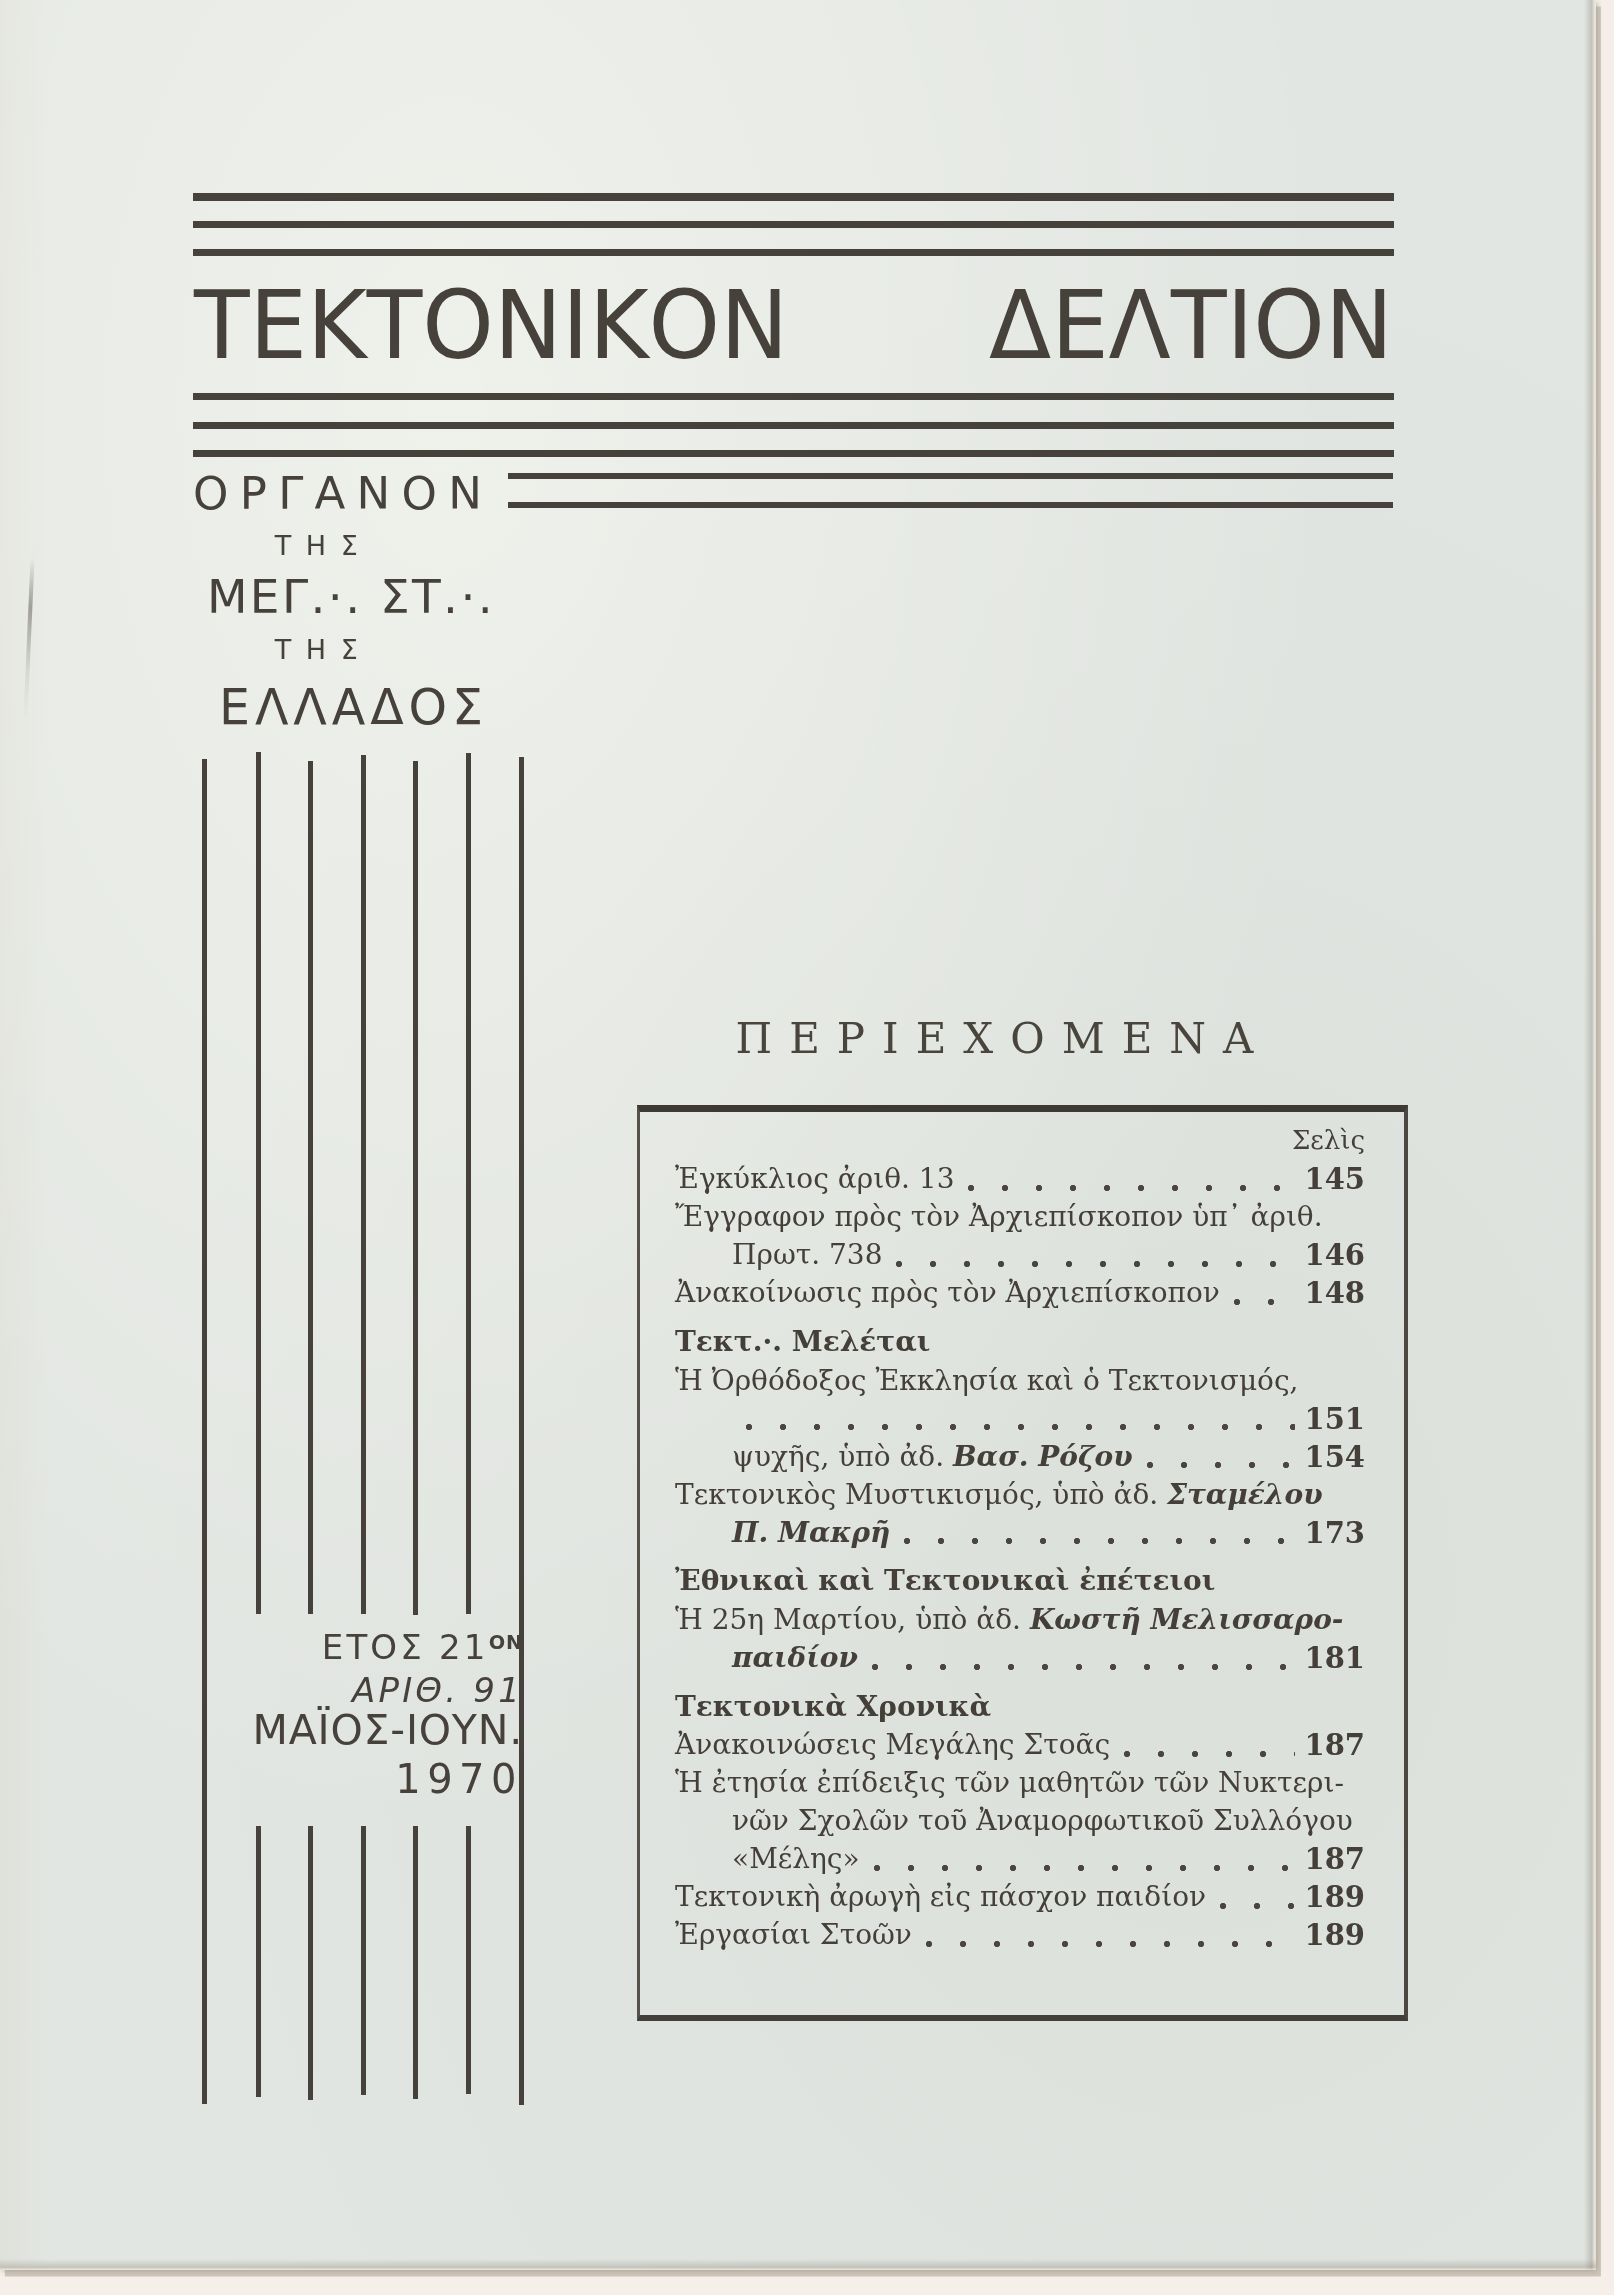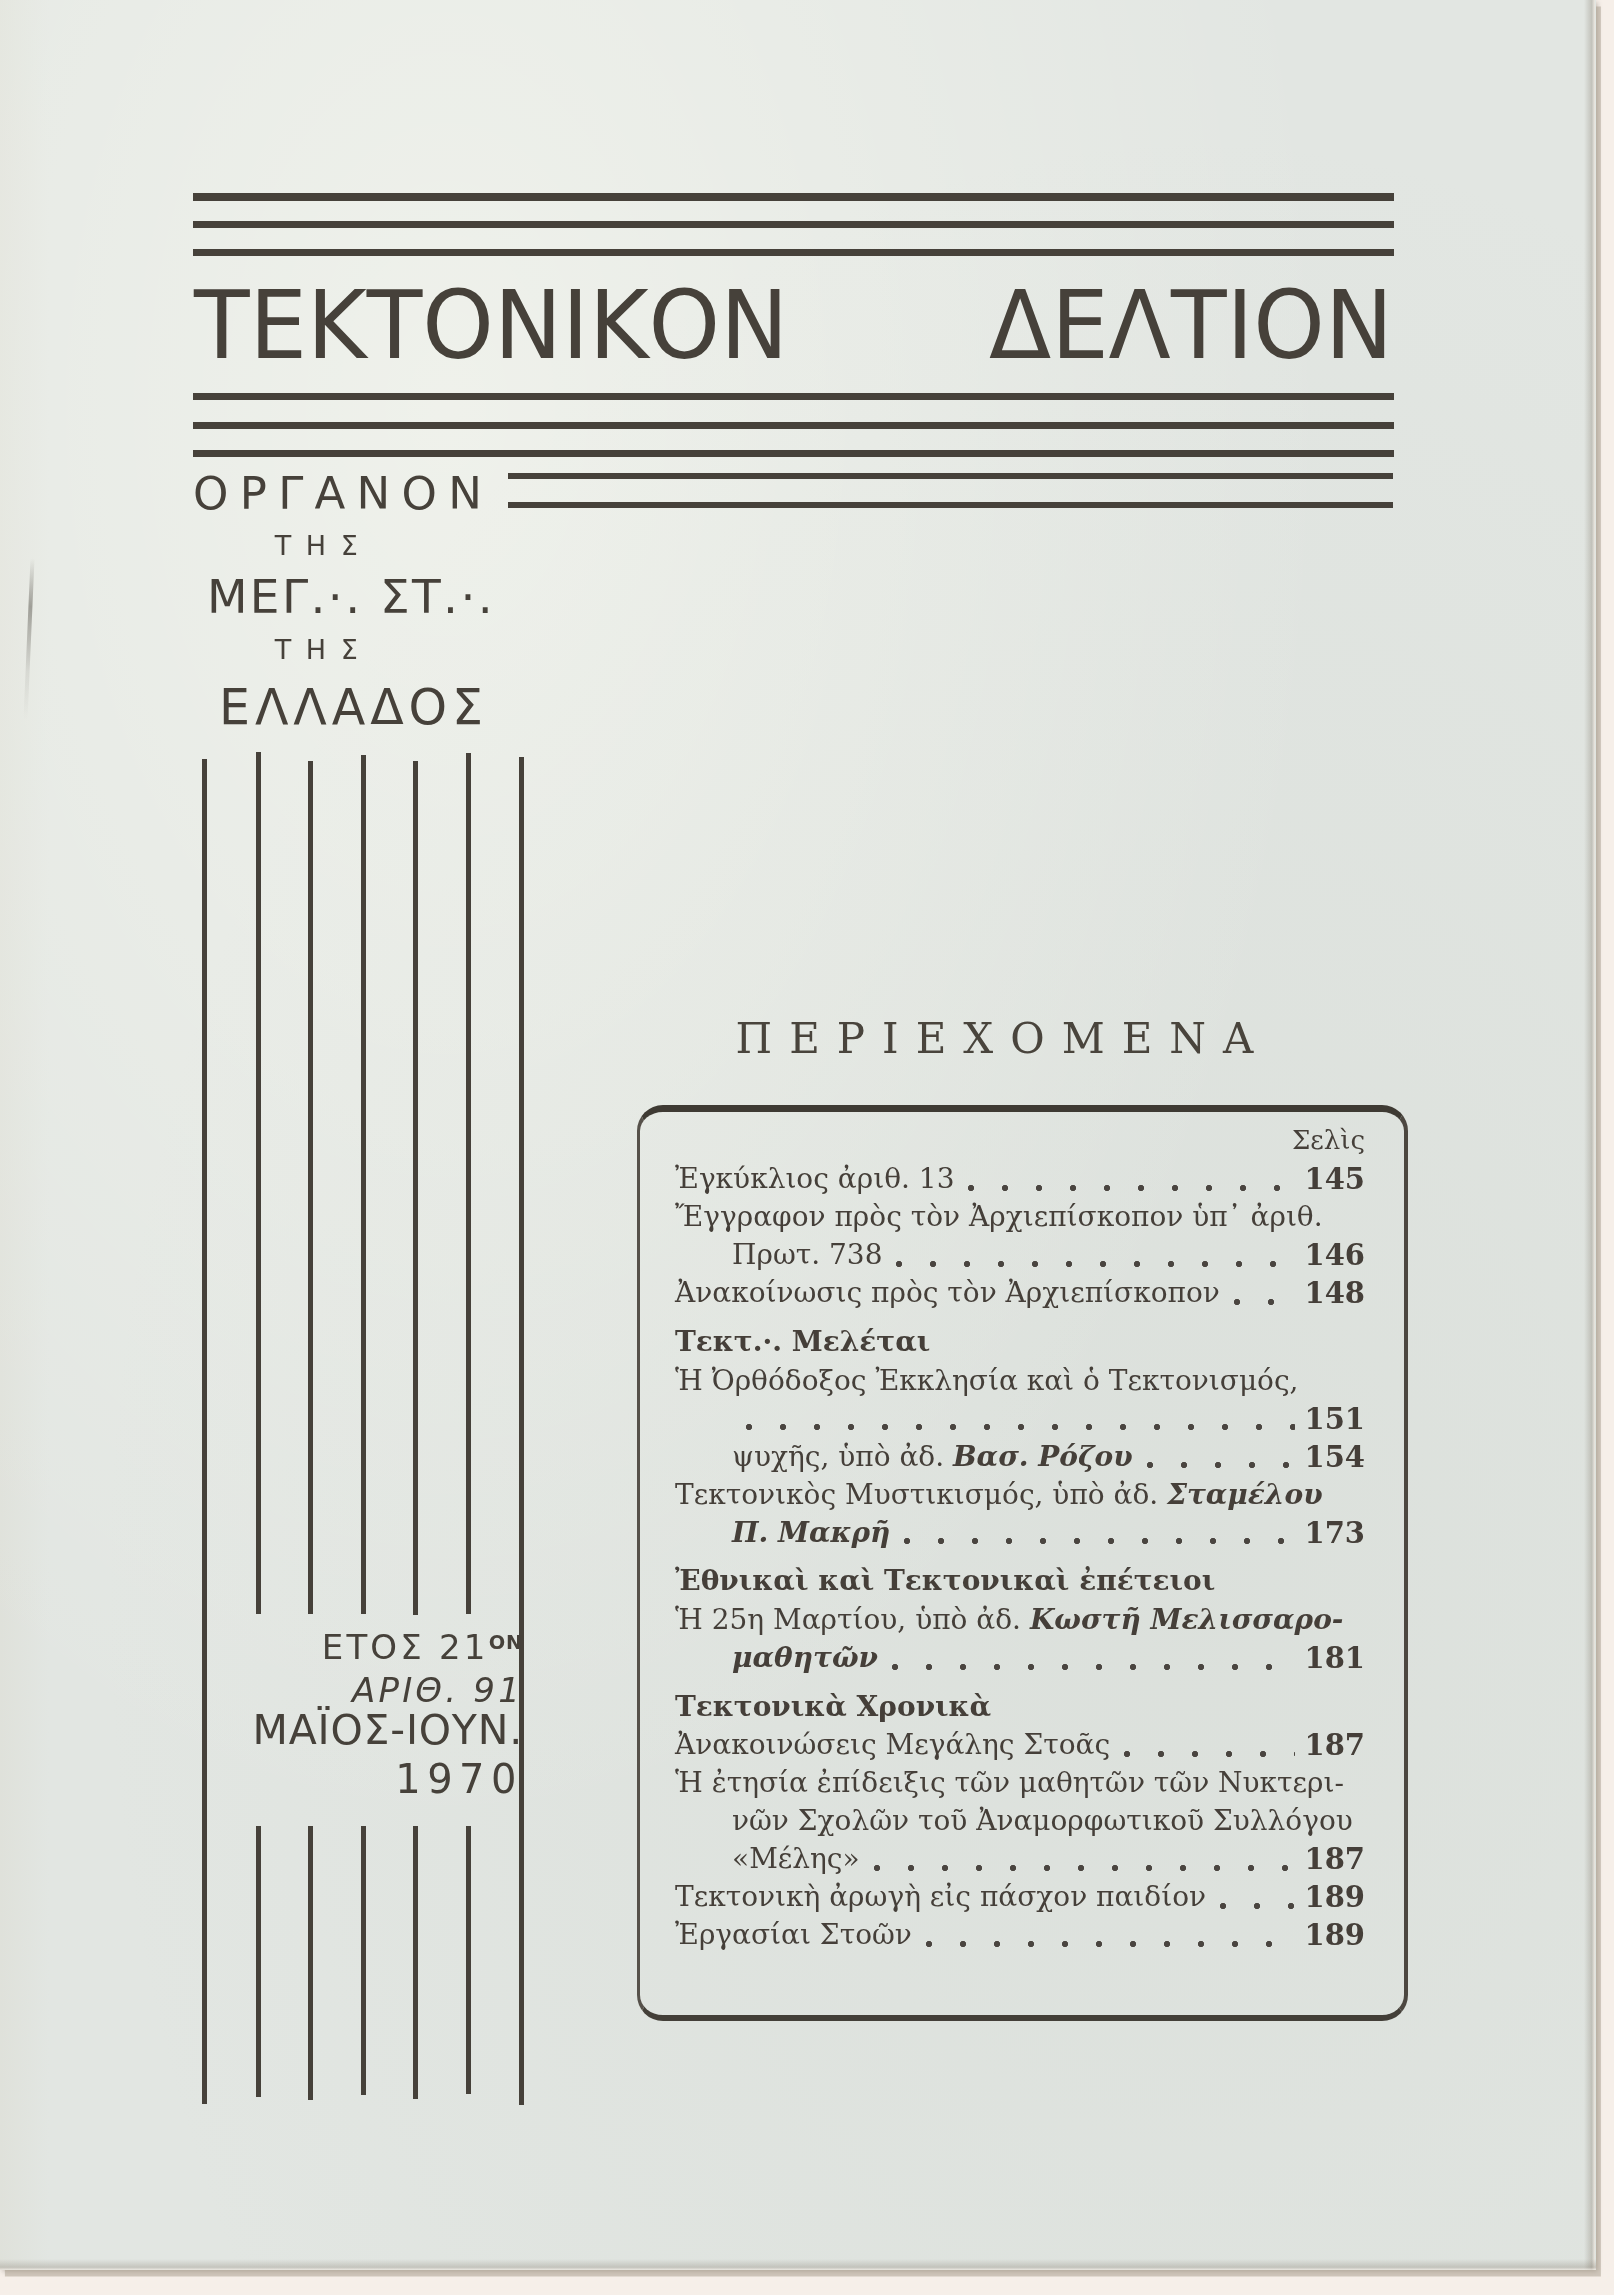--- a/index.html
+++ b/index.html
@@ -76,21 +76,21 @@
   .toc-box{
     position:absolute;left:637px;top:1105px;width:771px;height:916px;
     box-sizing:border-box;
     border-top:7.3px solid #3e3a33;
     border-bottom:6.5px solid #433f38;
     border-left:3.2px solid #56514a;
     border-right:4px solid #4c4740;
     padding:11.3px 39px 0 35px;
     overflow:hidden;
     font-family:"DejaVu Serif","Liberation Serif",serif;
-    font-size:28px;line-height:38px;color:#453f39;border-radius:26px;
+    font-size:28px;line-height:38px;color:#453f39;
   }
   .selis{ text-align:right;font-size:26px;line-height:34px;margin-bottom:3.2px;}
   .toc-row{display:flex;align-items:flex-end;}
   .toc-row .txt{white-space:nowrap;}
   .toc-row .txt .em{font-weight:bold;font-style:italic;}
   .toc-row.indent{padding-left:57px;}
   .toc-section{font-weight:bold;margin-top:10.5px;margin-bottom:0.8px;}
   .dots{
     flex:1 1 auto;height:11.3px;align-self:flex-end;
     margin:0 9.7px 6.5px 13px;
@@ -199,21 +199,21 @@
         <div class="toc-row indent">
           <span class="txt"><span class="em">Π. Μακρῆ</span></span>
           <span class="dots"></span>
           <span class="pg">173</span>
         </div>
         <div class="toc-section">Ἐθνικαὶ καὶ Τεκτονικαὶ ἐπέτειοι</div>
         <div class="toc-row">
           <span class="txt"><span>Ἡ 25η Μαρτίου, ὑπὸ ἀδ. </span><span class="em">Κωστῆ Μελισσαρο-</span></span>
         </div>
         <div class="toc-row indent">
-          <span class="txt"><span class="em">μαθητῶν</span></span>
+          <span class="txt"><span class="em">παιδίον</span></span>
           <span class="dots"></span>
           <span class="pg">181</span>
         </div>
         <div class="toc-section">Τεκτονικὰ Χρονικὰ</div>
         <div class="toc-row">
           <span class="txt"><span>Ἀνακοινώσεις Μεγάλης Στοᾶς</span></span>
           <span class="dots"></span>
           <span class="pg">187</span>
         </div>
         <div class="toc-row">

